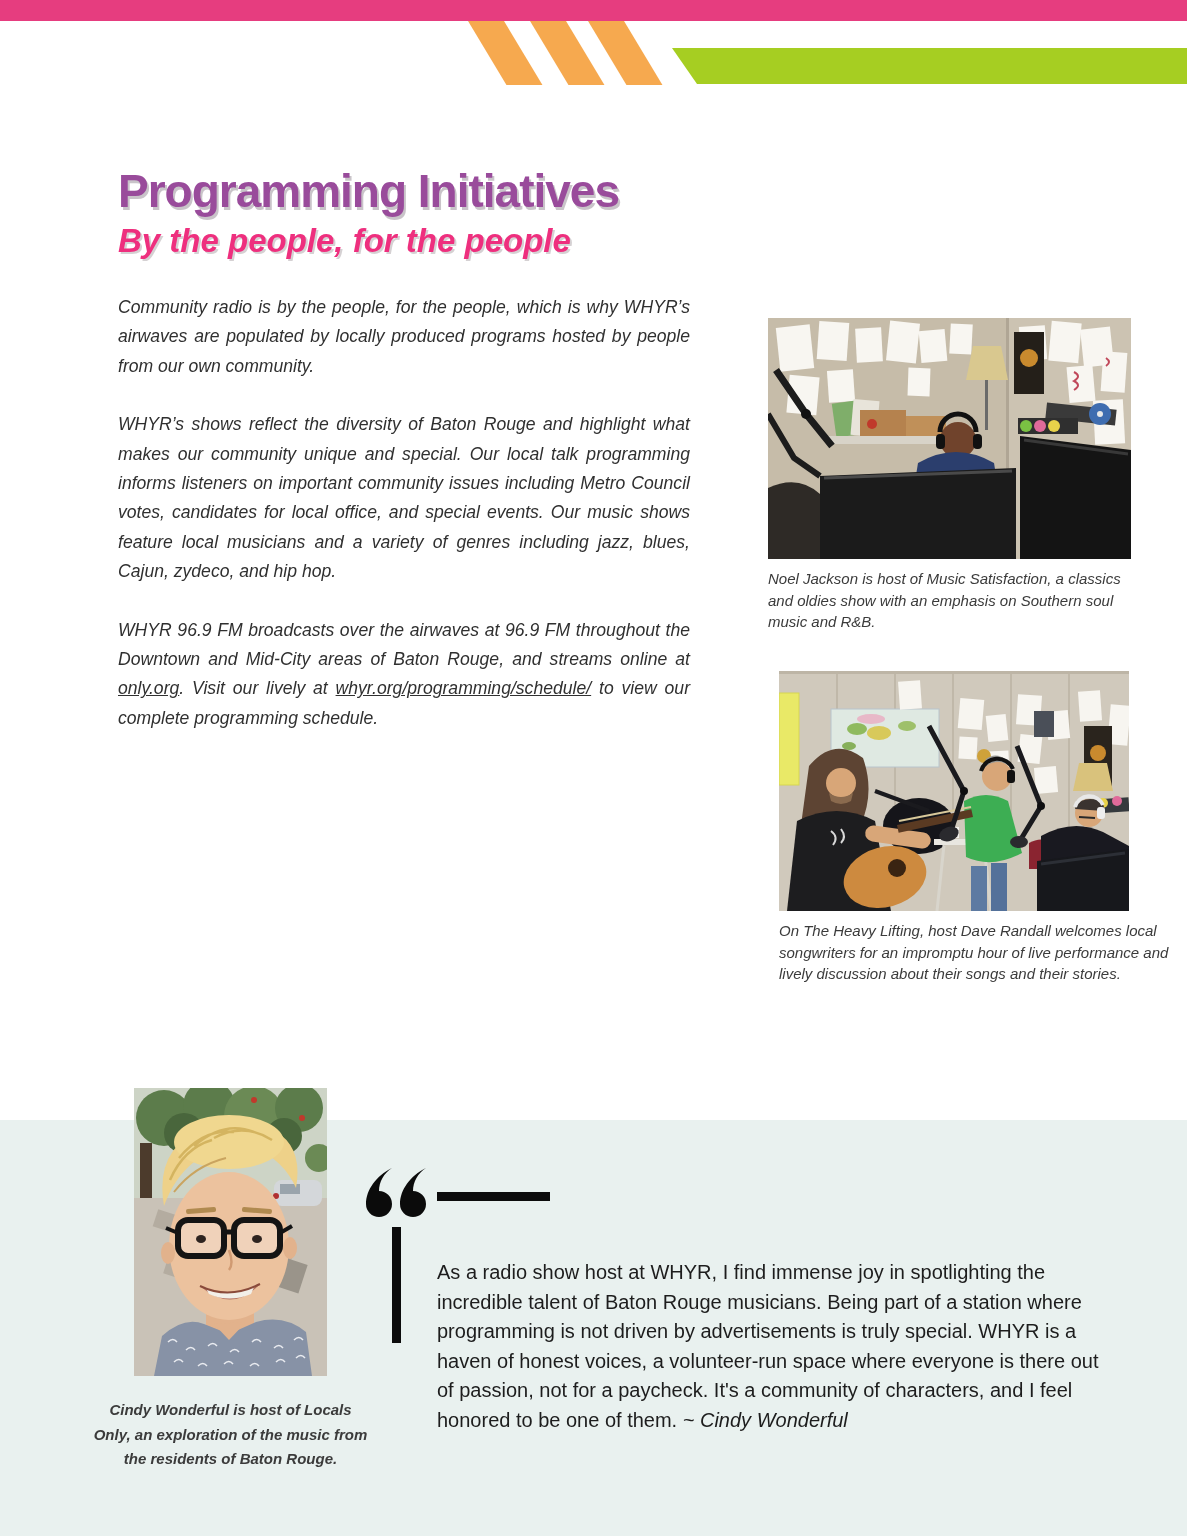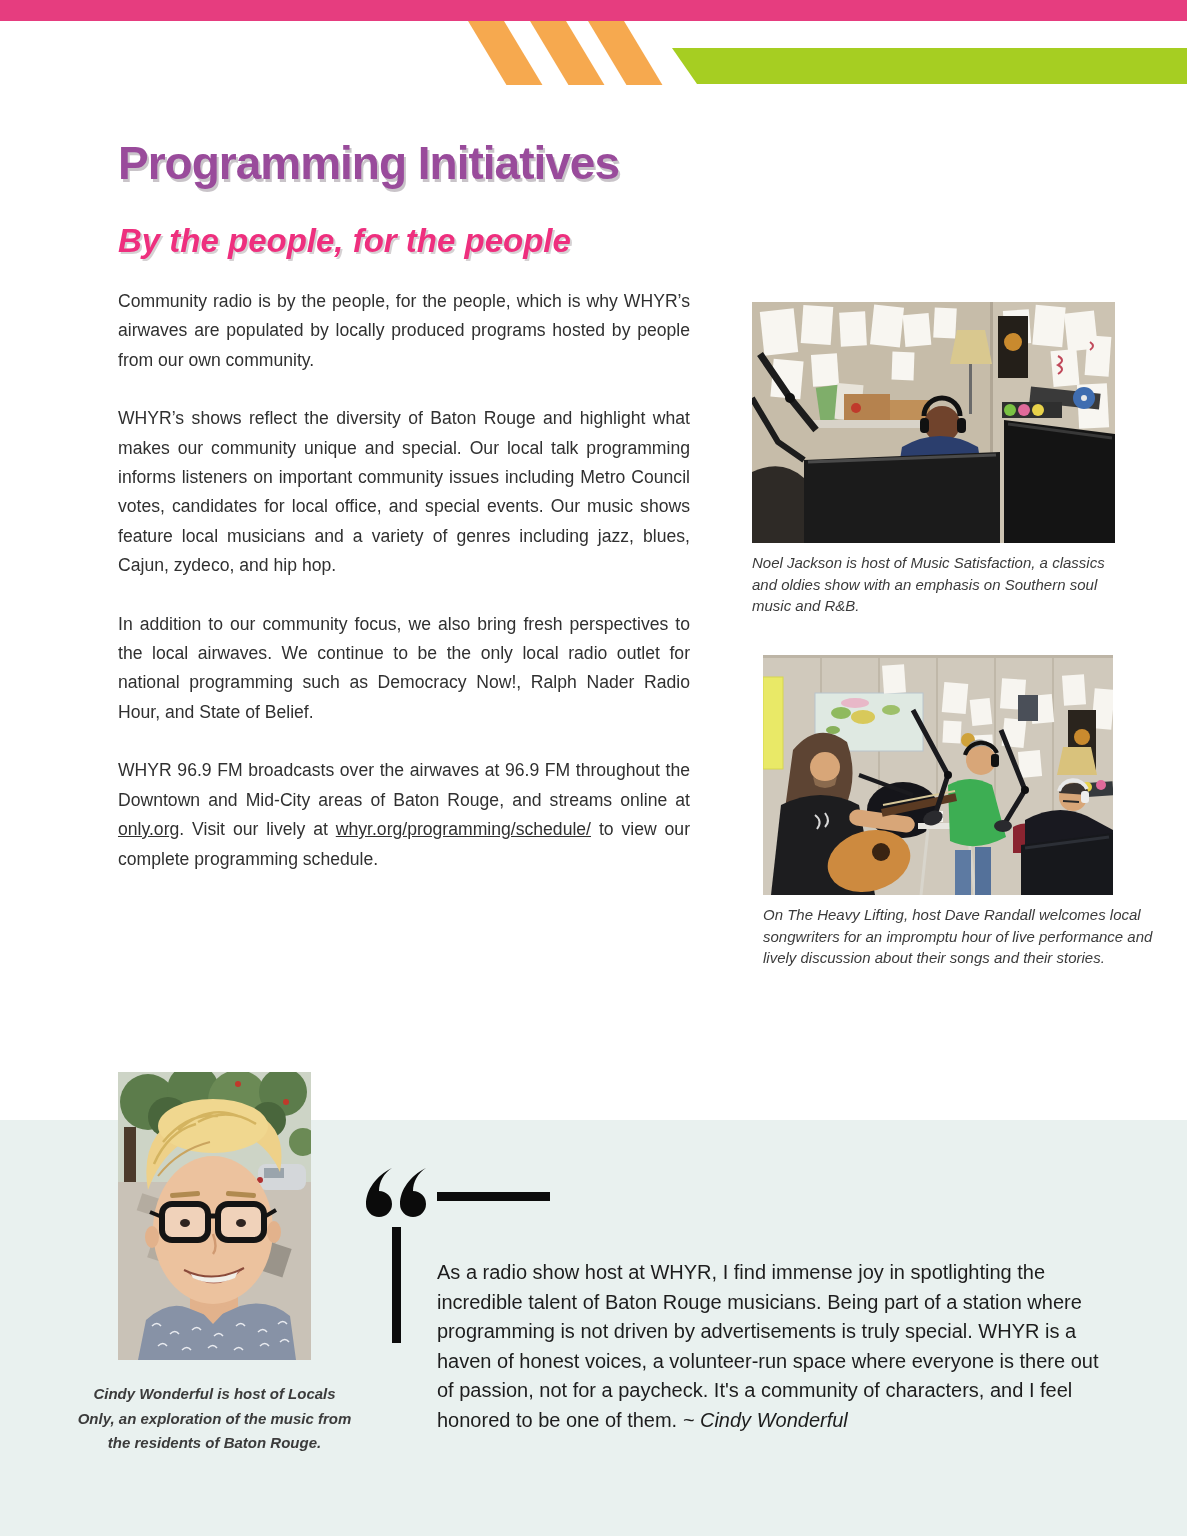--- a/index.html
+++ b/index.html
@@ -8,33 +8,33 @@
 
   
   .topbar{position:absolute;top:0;left:0;width:100%;height:21px;background:#e63d7f;}
   .stripe{position:absolute;top:21px;height:64px;width:36px;background:#f6a94f;
           transform:skewX(31deg);transform-origin:top left;}
   .stripe.s1{left:468px;} .stripe.s2{left:530px;} .stripe.s3{left:588px;}
   .greenbar{position:absolute;top:48px;left:672px;right:0;height:36px;background:#a6ce22;
             clip-path:polygon(0 0,100% 0,100% 100%,25px 100%);}
 
   
-  h1.title{position:absolute;left:118px;top:136px;margin:0;font-size:46px;font-weight:bold;
+  h1.title{position:absolute;left:118px;top:164px;margin:0;font-size:46px;font-weight:bold;
            letter-spacing:-1px;color:#994b9b;text-shadow:2px 3px 0 rgba(135,125,135,0.45);}
   h2.subtitle{position:absolute;left:118px;top:222px;margin:0;font-size:33px;font-weight:bold;
               font-style:italic;color:#ee2f7e;text-shadow:2px 2px 0 rgba(150,140,145,0.4);}
 
   
-  .article{position:absolute;left:118px;top:287px;width:572px;font-size:17.6px;
-           line-height:29.4px;color:#303030;text-align:justify;}
+  .article{position:absolute;left:118px;top:293px;width:572px;font-size:17.6px;
+           line-height:29.4px;color:#303030;text-align:justify;font-style:italic;}
   .article p{margin:0 0 29px 0;}
   .body-link{color:#303030;text-decoration:underline;cursor:pointer;}
 
   
-  figure{margin:0;}
+  figure{margin:16px;}
   .fig{position:absolute;}
   .fig1{left:752px;top:302px;width:363px;}
   .fig1 .photo{width:363px;height:241px;display:block;}
   .fig2{left:763px;top:655px;width:392px;}
   .fig2 .photo{width:350px;height:240px;display:block;}
   .fig figcaption{margin-top:9px;font-style:italic;font-size:15px;line-height:21.5px;color:#3b3b3b;}
 
   
   .band{position:absolute;left:0;top:1120px;width:100%;height:416px;background:#e9f1ef;}
   .cindy{left:118px;top:1072px;width:193px;font-weight:bold;}
@@ -58,21 +58,20 @@
   <div class="stripe s2"></div>
   <div class="stripe s3"></div>
   <div class="greenbar"></div>
 
   <h1 class="title">Programming Initiatives</h1>
   <h2 class="subtitle">By the people, for the people</h2>
 
   <div class="article">
     <p>Community radio is by the people, for the people, which is why WHYR’s airwaves are populated by locally produced programs hosted by people from our own community.</p>
     <p>WHYR’s shows reflect the diversity of Baton Rouge and highlight what makes our community unique and special. Our local talk programming informs listeners on important community issues including Metro Council votes, candidates for local office, and special events. Our music shows feature local musicians and a variety of genres including jazz, blues, Cajun, zydeco, and hip hop.</p>
-    <p>In addition to our community focus, we also bring fresh perspectives to the local airwaves. We continue to be the only local radio outlet for national programming such as Democracy Now!, Ralph Nader Radio Hour, and State of Belief.</p>
     <p><span>WHYR 96.9 FM broadcasts over the airwaves at 96.9 FM throughout the Downtown and Mid-City areas of Baton Rouge, and streams online at </span><a class="body-link">only.org</a><span>. Visit our lively at </span><a class="body-link">whyr.org/programming/schedule/</a><span> to view our complete programming schedule.</span></p>
   </div>
 
   <figure class="fig fig1">
     <svg class="photo" viewBox="0 0 363 241" preserveAspectRatio="none">
       <rect width="363" height="241" fill="#c6bca9"></rect>
       <rect x="240" width="123" height="241" fill="#ccc3b2"></rect>
       <rect x="238" y="0" width="3" height="160" fill="#b0a695"></rect>
       <g fill="#f8f6f1">
         <rect x="10" y="8" width="34" height="44" transform="rotate(-6 27 30)"></rect>

